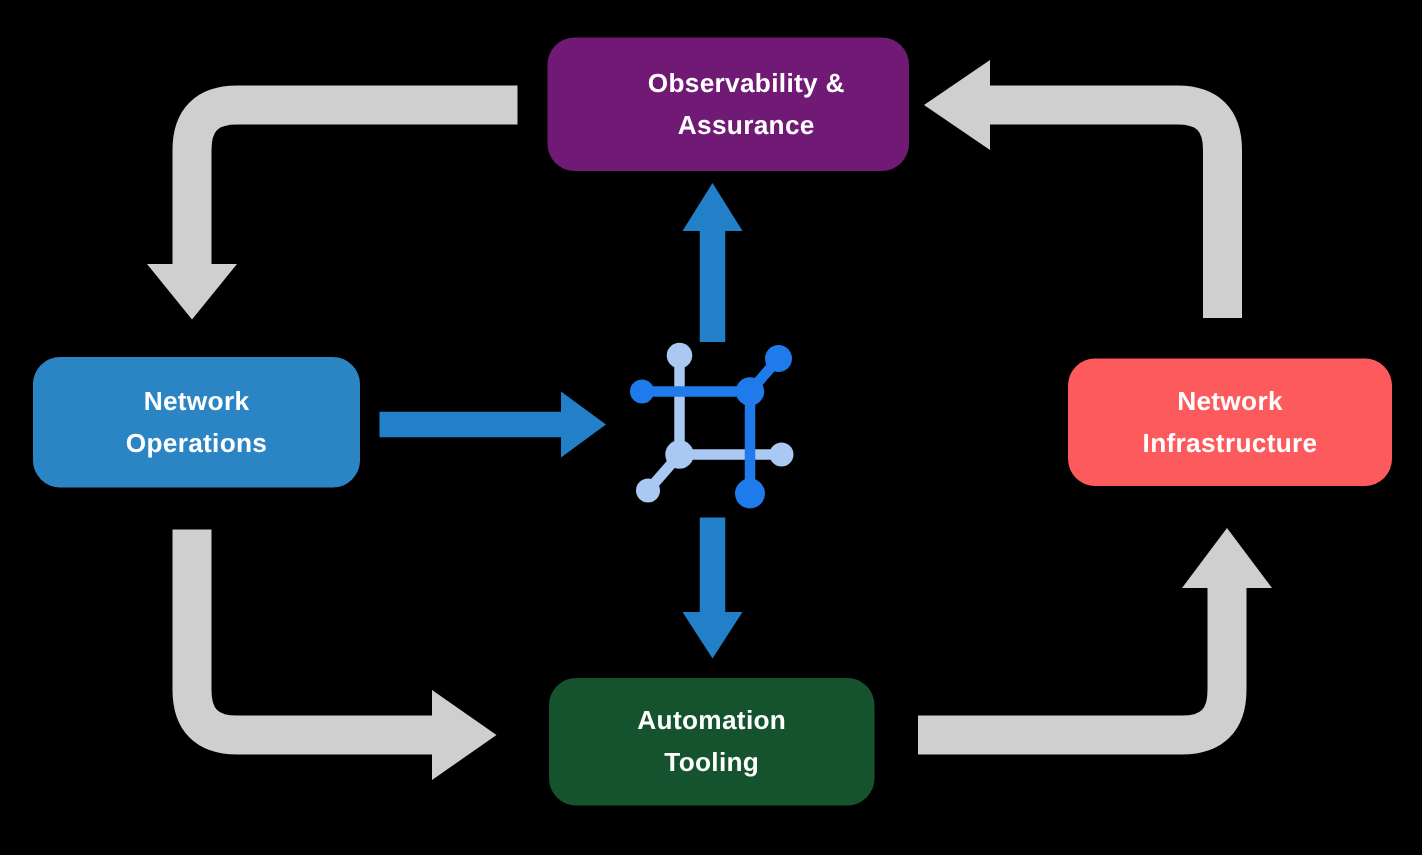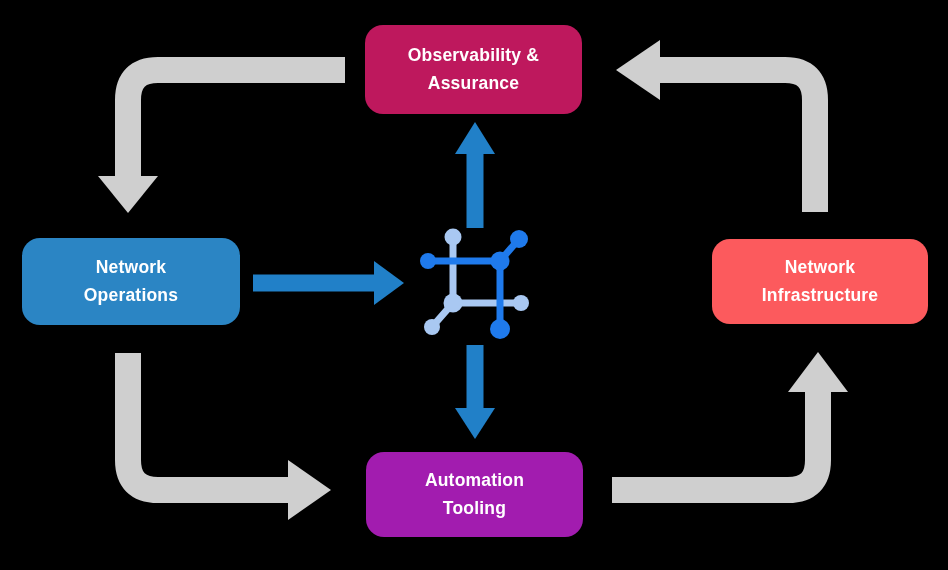--- a/index.html
+++ b/index.html
@@ -100,33 +100,33 @@
       <line class="icon-dark-line" x1="428" y1="261" x2="500" y2="261"></line>
       <line class="icon-dark-line" x1="500" y1="261" x2="519" y2="239"></line>
       <line class="icon-dark-line" x1="500" y1="261" x2="500" y2="329"></line>
       <circle class="icon-dark-dot" cx="428" cy="261" r="8"></circle>
       <circle class="icon-dark-dot" cx="519" cy="239" r="9"></circle>
       <circle class="icon-dark-dot" cx="500" cy="329" r="10"></circle>
       <circle class="icon-dark-dot" cx="500" cy="261" r="9.5"></circle>
     </g>
   </svg>
 
-  <div class="node node-observability" style="background: #be185d;">
+  <div class="node node-observability" style="background: #701a75; padding-left: 24px;">
     <span class="label">Observability &amp;
 Assurance</span>
   </div>
 
   <div class="node node-operations" style="background: rgb(43, 133, 196);">
     <span class="label">Network
 Operations</span>
   </div>
 
   <div class="node node-infrastructure" style="background: rgb(252, 90, 93);">
     <span class="label">Network
 Infrastructure</span>
   </div>
 
-  <div class="node node-automation" style="background: #a21caf; align-items: center;">
+  <div class="node node-automation" style="background: #14532d; align-items: center;">
     <span class="label">Automation
 Tooling</span>
   </div>
 
 </div>
 
 </body></html>

